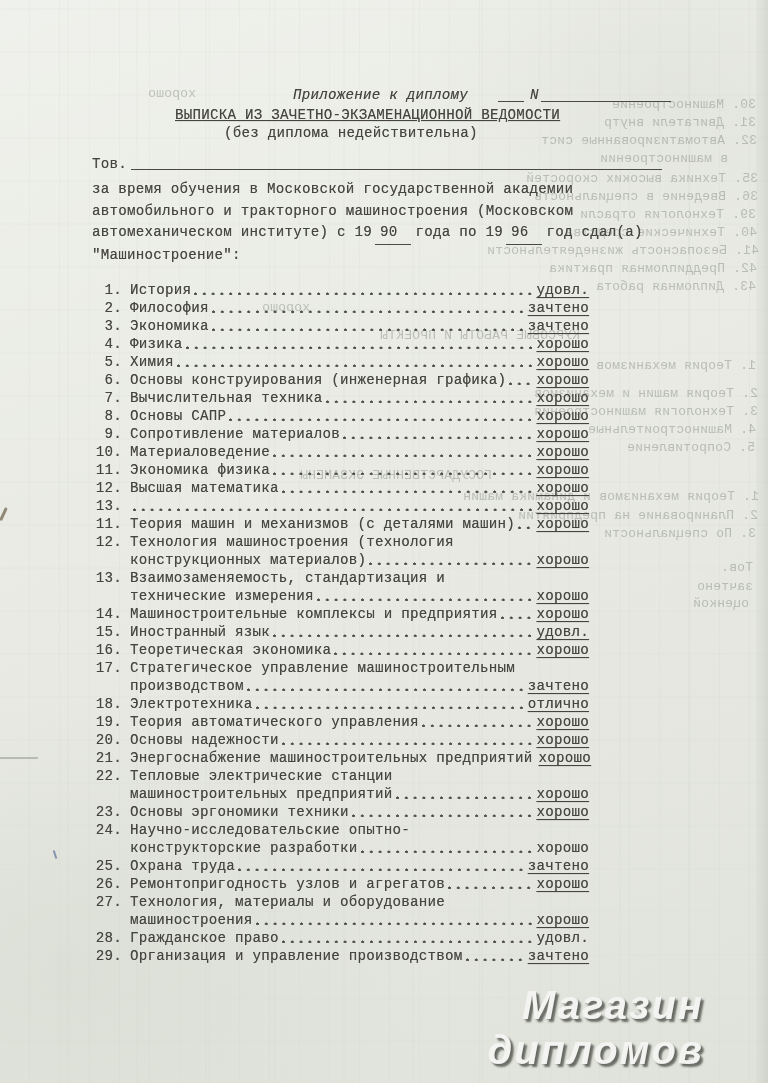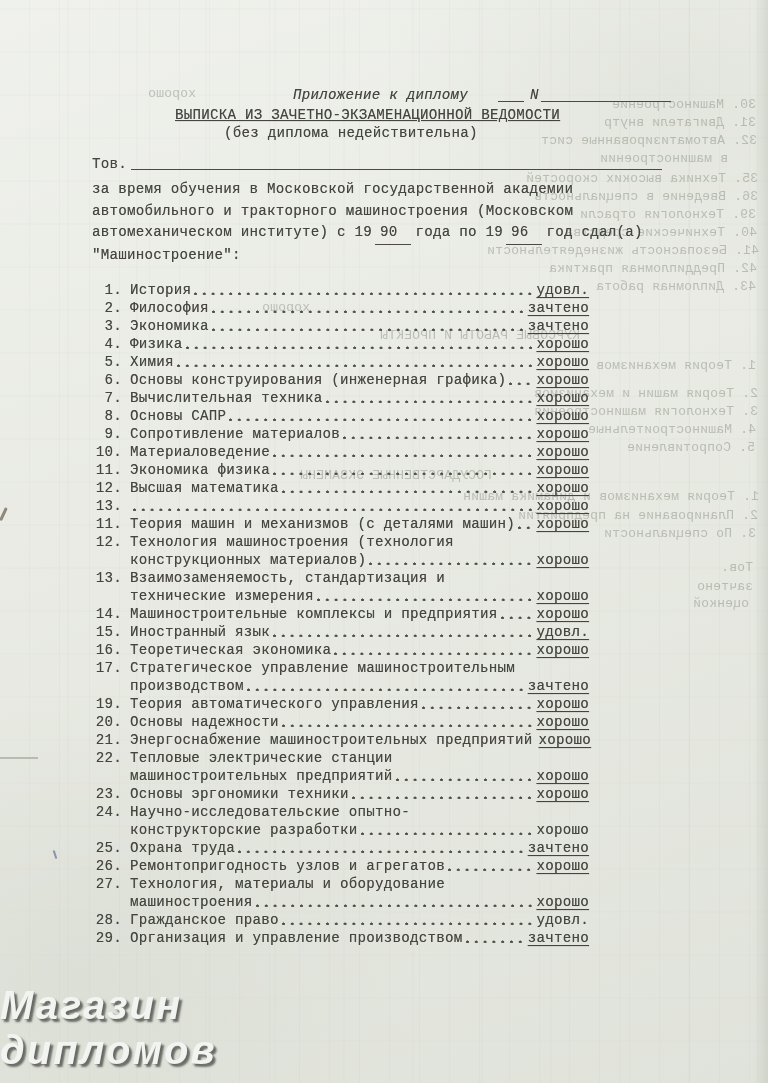--- a/index.html
+++ b/index.html
@@ -53,21 +53,21 @@
     background-size:8.8px 4px;background-repeat:repeat-x;}
   .grade{flex:none;}
   .grade.u{text-decoration:underline;text-underline-offset:3px;text-decoration-thickness:1.2px;}
 
   
   .bleed-layer{position:absolute;inset:0;pointer-events:none;}
   .bleed{position:absolute;font-size:13px;letter-spacing:.2px;white-space:nowrap;
          color:rgba(118,126,112,.42);transform:scaleX(-1);filter:blur(.4px);}
 
   
-  .wm{position:absolute;top:983px;left:0;width:704px;text-align:left;
+  .wm{position:absolute;top:983px;left:0;width:704px;text-align:right;
       font-family:"Liberation Sans","DejaVu Sans",sans-serif;
       font-weight:700;font-style:italic;font-size:40px;line-height:45px;
       color:#f3f4f1;letter-spacing:2px;
       text-shadow:3px 3px 2px rgba(88,90,85,.85), 1px 1px 1px rgba(120,122,117,.5);}
 
   
   .mark-crease{position:absolute;left:2px;top:507px;width:2.5px;height:14px;
       background:#7a6f5c;border-radius:2px;transform:rotate(25deg);opacity:.8;}
   .mark-blue{position:absolute;left:54px;top:850px;width:2px;height:9px;
       background:#6a7aa0;border-radius:1px;transform:rotate(-18deg);opacity:.75;}
@@ -328,20 +328,30 @@
         <div class="body">
           <div>Стратегическое управление машиностроительным</div>
           <div class="gline">
             <span class="t">производством</span>
             <span class="leader"></span>
             <span class="grade u">зачтено</span>
           </div>
         </div>
       </div>
       <div class="row">
+        <span class="num">18.</span>
+        <div class="body">
+          <div class="gline">
+            <span class="t">Электротехника</span>
+            <span class="leader"></span>
+            <span class="grade u">отлично</span>
+          </div>
+        </div>
+      </div>
+      <div class="row">
         <span class="num">19.</span>
         <div class="body">
           <div class="gline">
             <span class="t">Теория автоматического управления</span>
             <span class="leader"></span>
             <span class="grade u">хорошо</span>
           </div>
         </div>
       </div>
       <div class="row">

